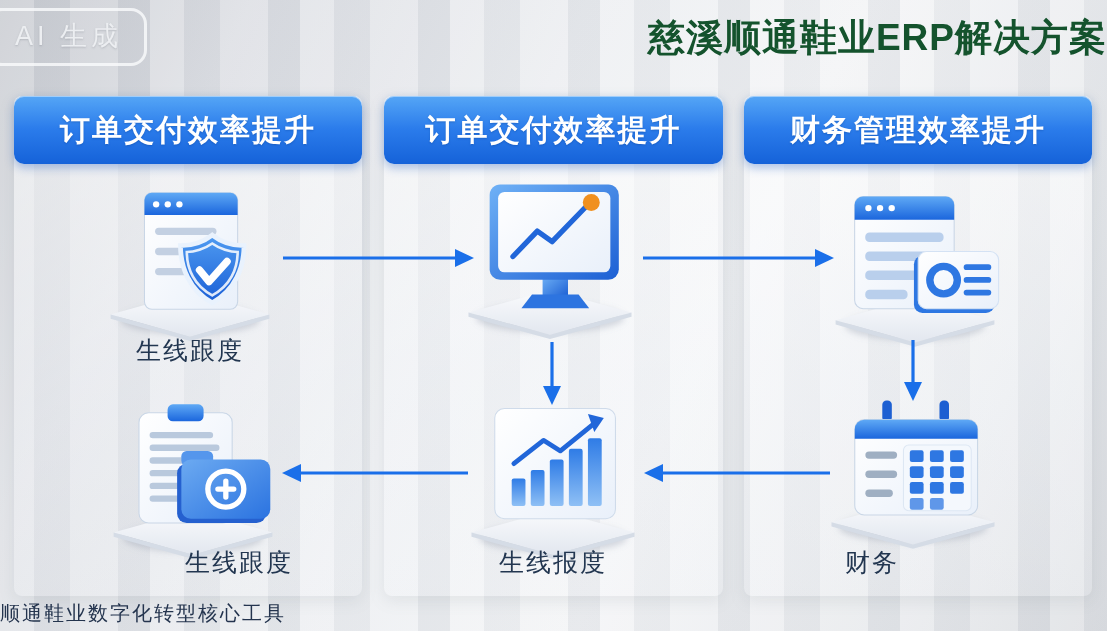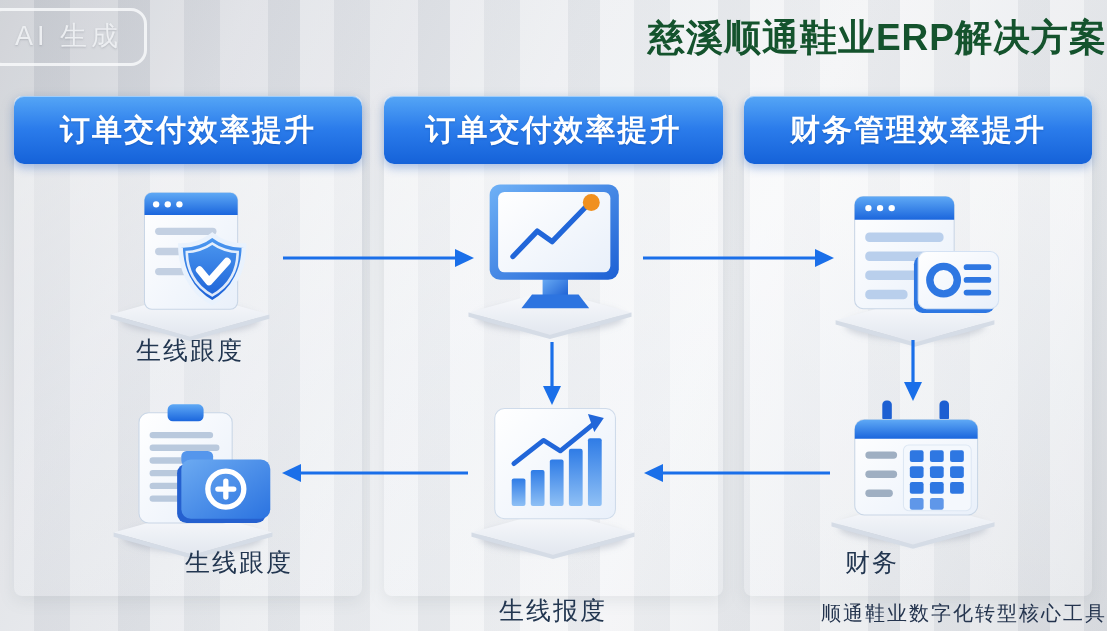--- a/index.html
+++ b/index.html
@@ -61,27 +61,27 @@
   .n4 { left: 103px; top: 398px; }
   .n5 { left: 463px; top: 398px; }
   .n6 { left: 823px; top: 390px; }
 
   .node-label {
     position: absolute; width: 200px; text-align: center;
     font-size: 25px; font-weight: 500; color: #223650; letter-spacing: 2px;
   }
   .l1 { left: 90px;  top: 334px; }
   .l4 { left: 93px;  top: 546px; text-align: right; }
-  .l5 { left: 453px; top: 546px; margin-top: 48px; }
+  .l5 { left: 453px; top: 546px; }
   .l6 { left: 772px; top: 546px; }
 
   .footer-caption {
-    position: absolute; left: 16px; right: 0; top: 600px;
-    text-align: right; font-size: 20px; font-weight: 500;
-    color: #24344e; letter-spacing: 2px; padding-left: 20px;
+    position: absolute; left: 0; right: 0; top: 600px;
+    text-align: left; font-size: 20px; font-weight: 500;
+    color: #24344e; letter-spacing: 2px;
   }
 
   .arrows { position: absolute; inset: 0; pointer-events: none; }
 </style>
 </head>
 <body>
 
 <div class="stage">
 
   <svg width="0" height="0" style="position:absolute" aria-hidden="true">

